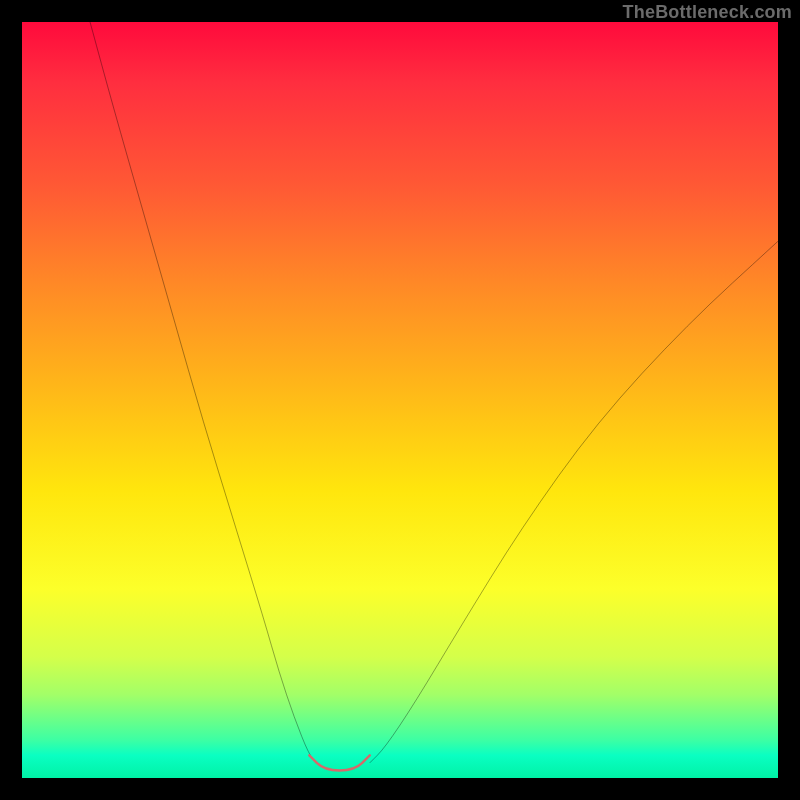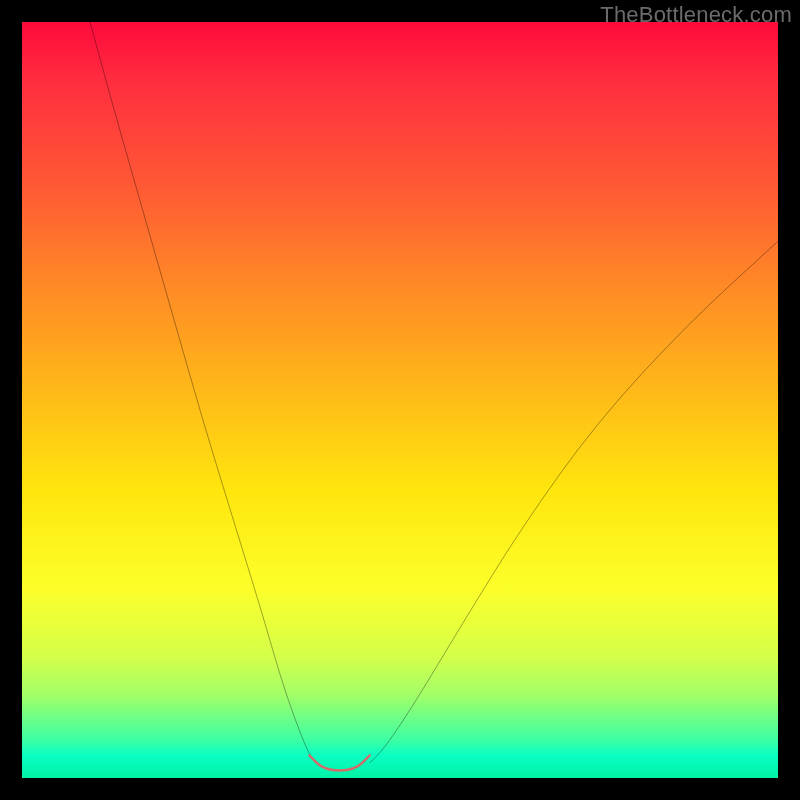--- a/index.html
+++ b/index.html
@@ -42,22 +42,22 @@
       #6fff86 92%,
       #3cffa4 95%,
       #0affc2 97%,
       #00f2a6 100%
     );
   }
   .watermark {
     position: absolute;
     top: 2px;
     right: 8px;
-    font-size: 22px;
-    font-weight: 400;
+    font-size: 18px;
+    font-weight: 700;
     color: #6b6b6b;
     letter-spacing: 0.2px;
     z-index: 5;
   }
   svg.curves {
     position: absolute;
     inset: 0;
     width: 100%;
     height: 100%;
     z-index: 3;

